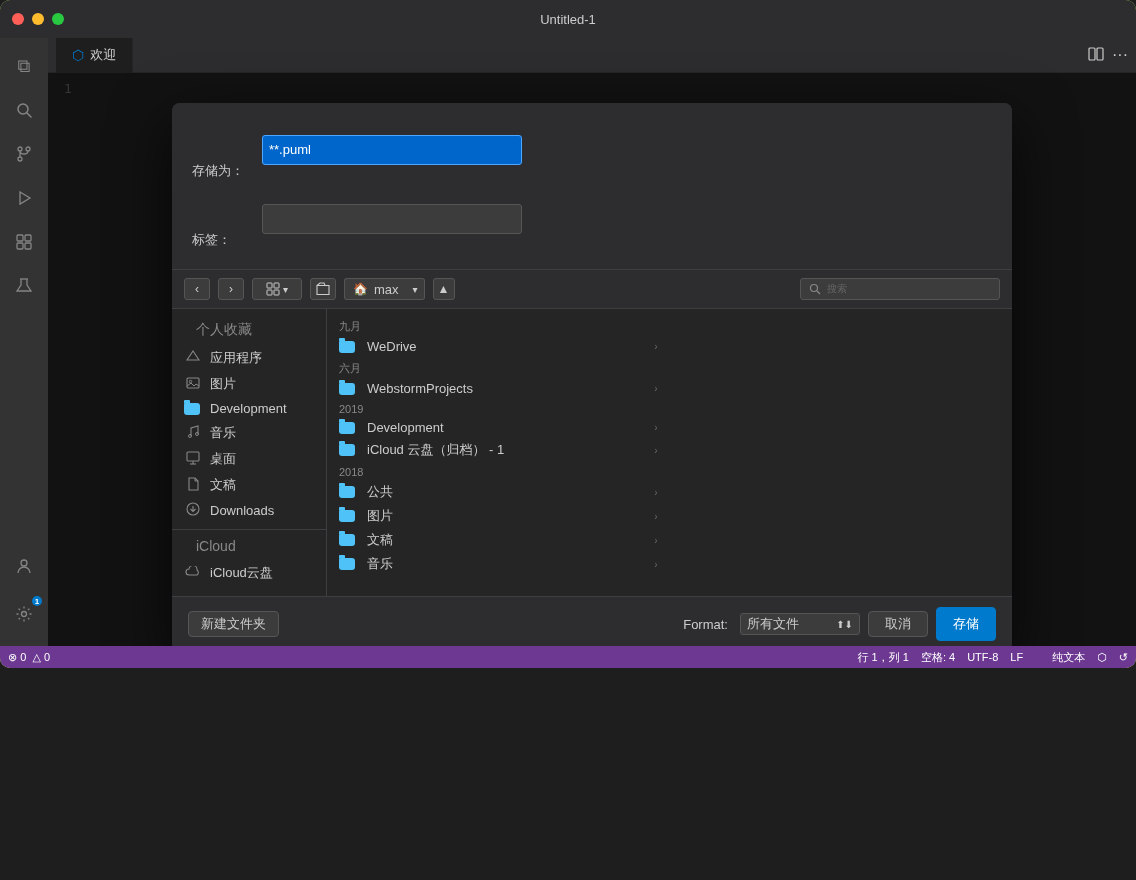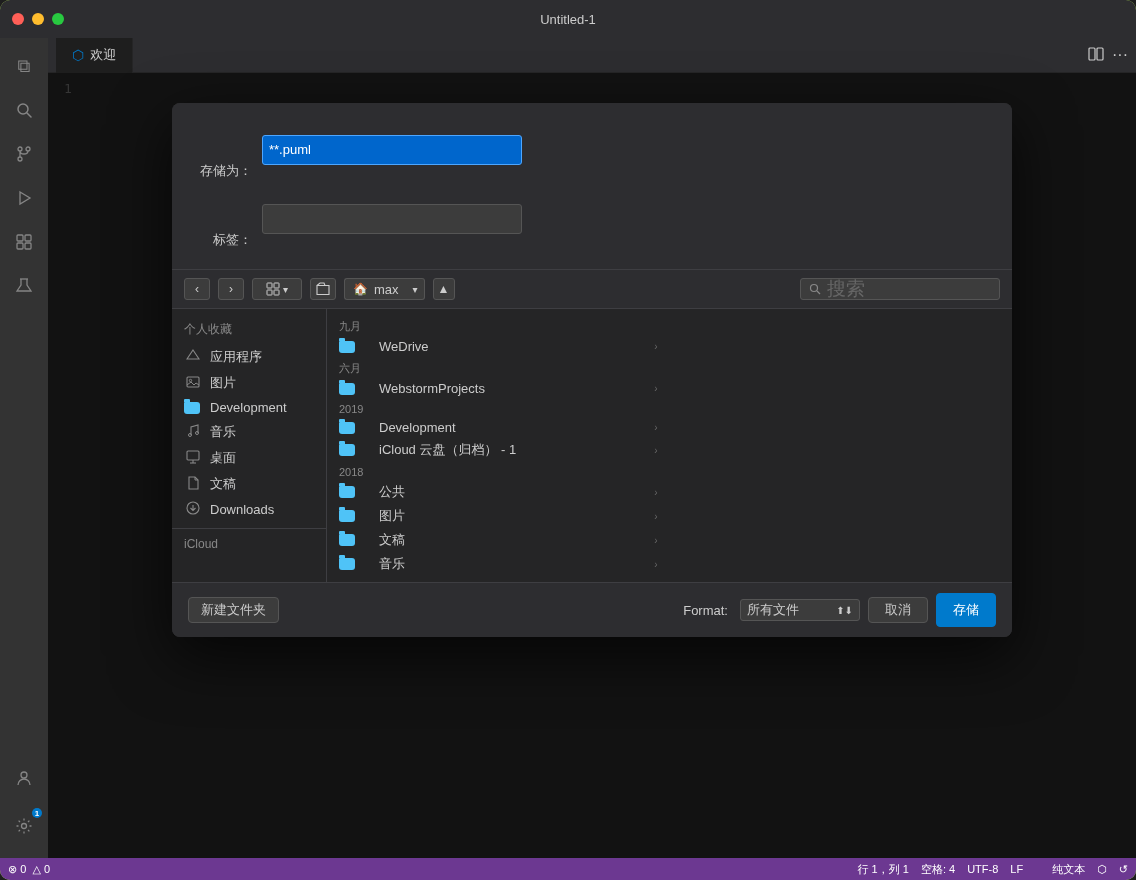--- a/index.html
+++ b/index.html
@@ -8,21 +8,21 @@
       height: 880px;
       background: #1e1e1e;
       font-family: -apple-system, BlinkMacSystemFont, 'PingFang SC', sans-serif;
       overflow: hidden;
       position: relative;
     }
 
     
     .window {
       width: 1136px;
-      height: 880px;
+      height: 668px;
       background: #bef264;
       border-radius: 10px;
       overflow: hidden;
       display: flex;
       flex-direction: column;
     }
 
     .titlebar {
       height: 38px;
       background: #2d2d30;
@@ -187,21 +187,20 @@
     .field-row {
       display: flex;
       align-items: center;
       margin-bottom: 8px;
     }
 
     .field-label {
       color: #cccccc;
       font-size: 13px;
       width: 60px;
-      text-align: right;
       margin-right: 10px;
       margin-top: 43px;
     }
 
     .field-input {
       flex: 1;
       max-width: 260px;
       height: 24px;
       background: #0066cc;
       border: 1px solid #007acc;
@@ -328,22 +327,22 @@
       width: 155px;
       background: #252526;
       padding: 10px 0;
       border-right: 1px solid #3e3e42;
       overflow-y: auto;
       flex-shrink: 0;
     }
 
     .sidebar-section-title {
       color: #888;
-      font-size: 12px;
-      padding: 2px 12px 6px;
+      font-size: 14px;
+      padding: 2px 24px 6px;
     }
 
     .sidebar-item {
       display: flex;
       align-items: center;
       padding: 4px 12px;
       color: #cccccc;
       font-size: 13px;
       cursor: pointer;
       gap: 8px;
@@ -375,21 +374,21 @@
       padding: 4px 12px 2px;
     }
 
     .file-item {
       display: flex;
       align-items: center;
       padding: 3px 12px;
       color: #cccccc;
       font-size: 13px;
       cursor: pointer;
-      gap: 24px;
+      gap: 12px;
     }
 
     .file-folder-icon {
       width: 16px;
       height: 12px;
       background: #4fc3f7;
       border-radius: 1px 3px 3px 3px;
       position: relative;
       flex-shrink: 0;
     }
@@ -664,21 +663,21 @@
                 <div class="chevron-btn">▾</div>
               </div>
 
               <div class="up-btn">▲</div>
 
               <div class="search-box">
                 <svg width="12" height="12" viewBox="0 0 12 12" fill="none">
                   <circle cx="5" cy="5" r="3.5" stroke="#888" stroke-width="1.2"></circle>
                   <line x1="8" y1="8" x2="11" y2="11" stroke="#888" stroke-width="1.2"></line>
                 </svg>
-                <span style="color:#666;font-size:19px;">搜索</span>
+                <span style="color:#666;font-size:10px;">搜索</span>
               </div>
             </div>
 
             <div class="file-browser">
 
               <div class="sidebar">
                 <div class="sidebar-section-title">个人收藏</div>
 
                 <div class="sidebar-item">
                   <span class="sidebar-item-icon">
@@ -746,20 +745,28 @@
                       <path d="M7 4v5M4.5 7l2.5 2.5L9.5 7" stroke="#888" stroke-width="1.1" fill="none"></path>
                     </svg>
                   </span>
                   <span>Downloads</span>
                 </div>
 
                 <div class="sidebar-divider"></div>
 
                 <div class="sidebar-section-title">iCloud</div>
 
+                <div class="sidebar-item">
+                  <span class="sidebar-item-icon">
+                    <svg width="16" height="12" viewBox="0 0 16 12" fill="none">
+                      <path d="M4 9a3 3 0 010-6 4 4 0 018 1 3 3 0 010 5z" stroke="#888" stroke-width="1.1" fill="none"></path>
+                    </svg>
+                  </span>
+                  <span>iCloud云盘</span>
+                </div>
               </div>
 
               <div class="file-list">
                 <div class="date-group">九月</div>
                 <div class="file-item">
                   <div class="file-folder-icon"></div>
                   <span>WeDrive</span>
                   <span class="chevron-right">›</span>
                 </div>
 

